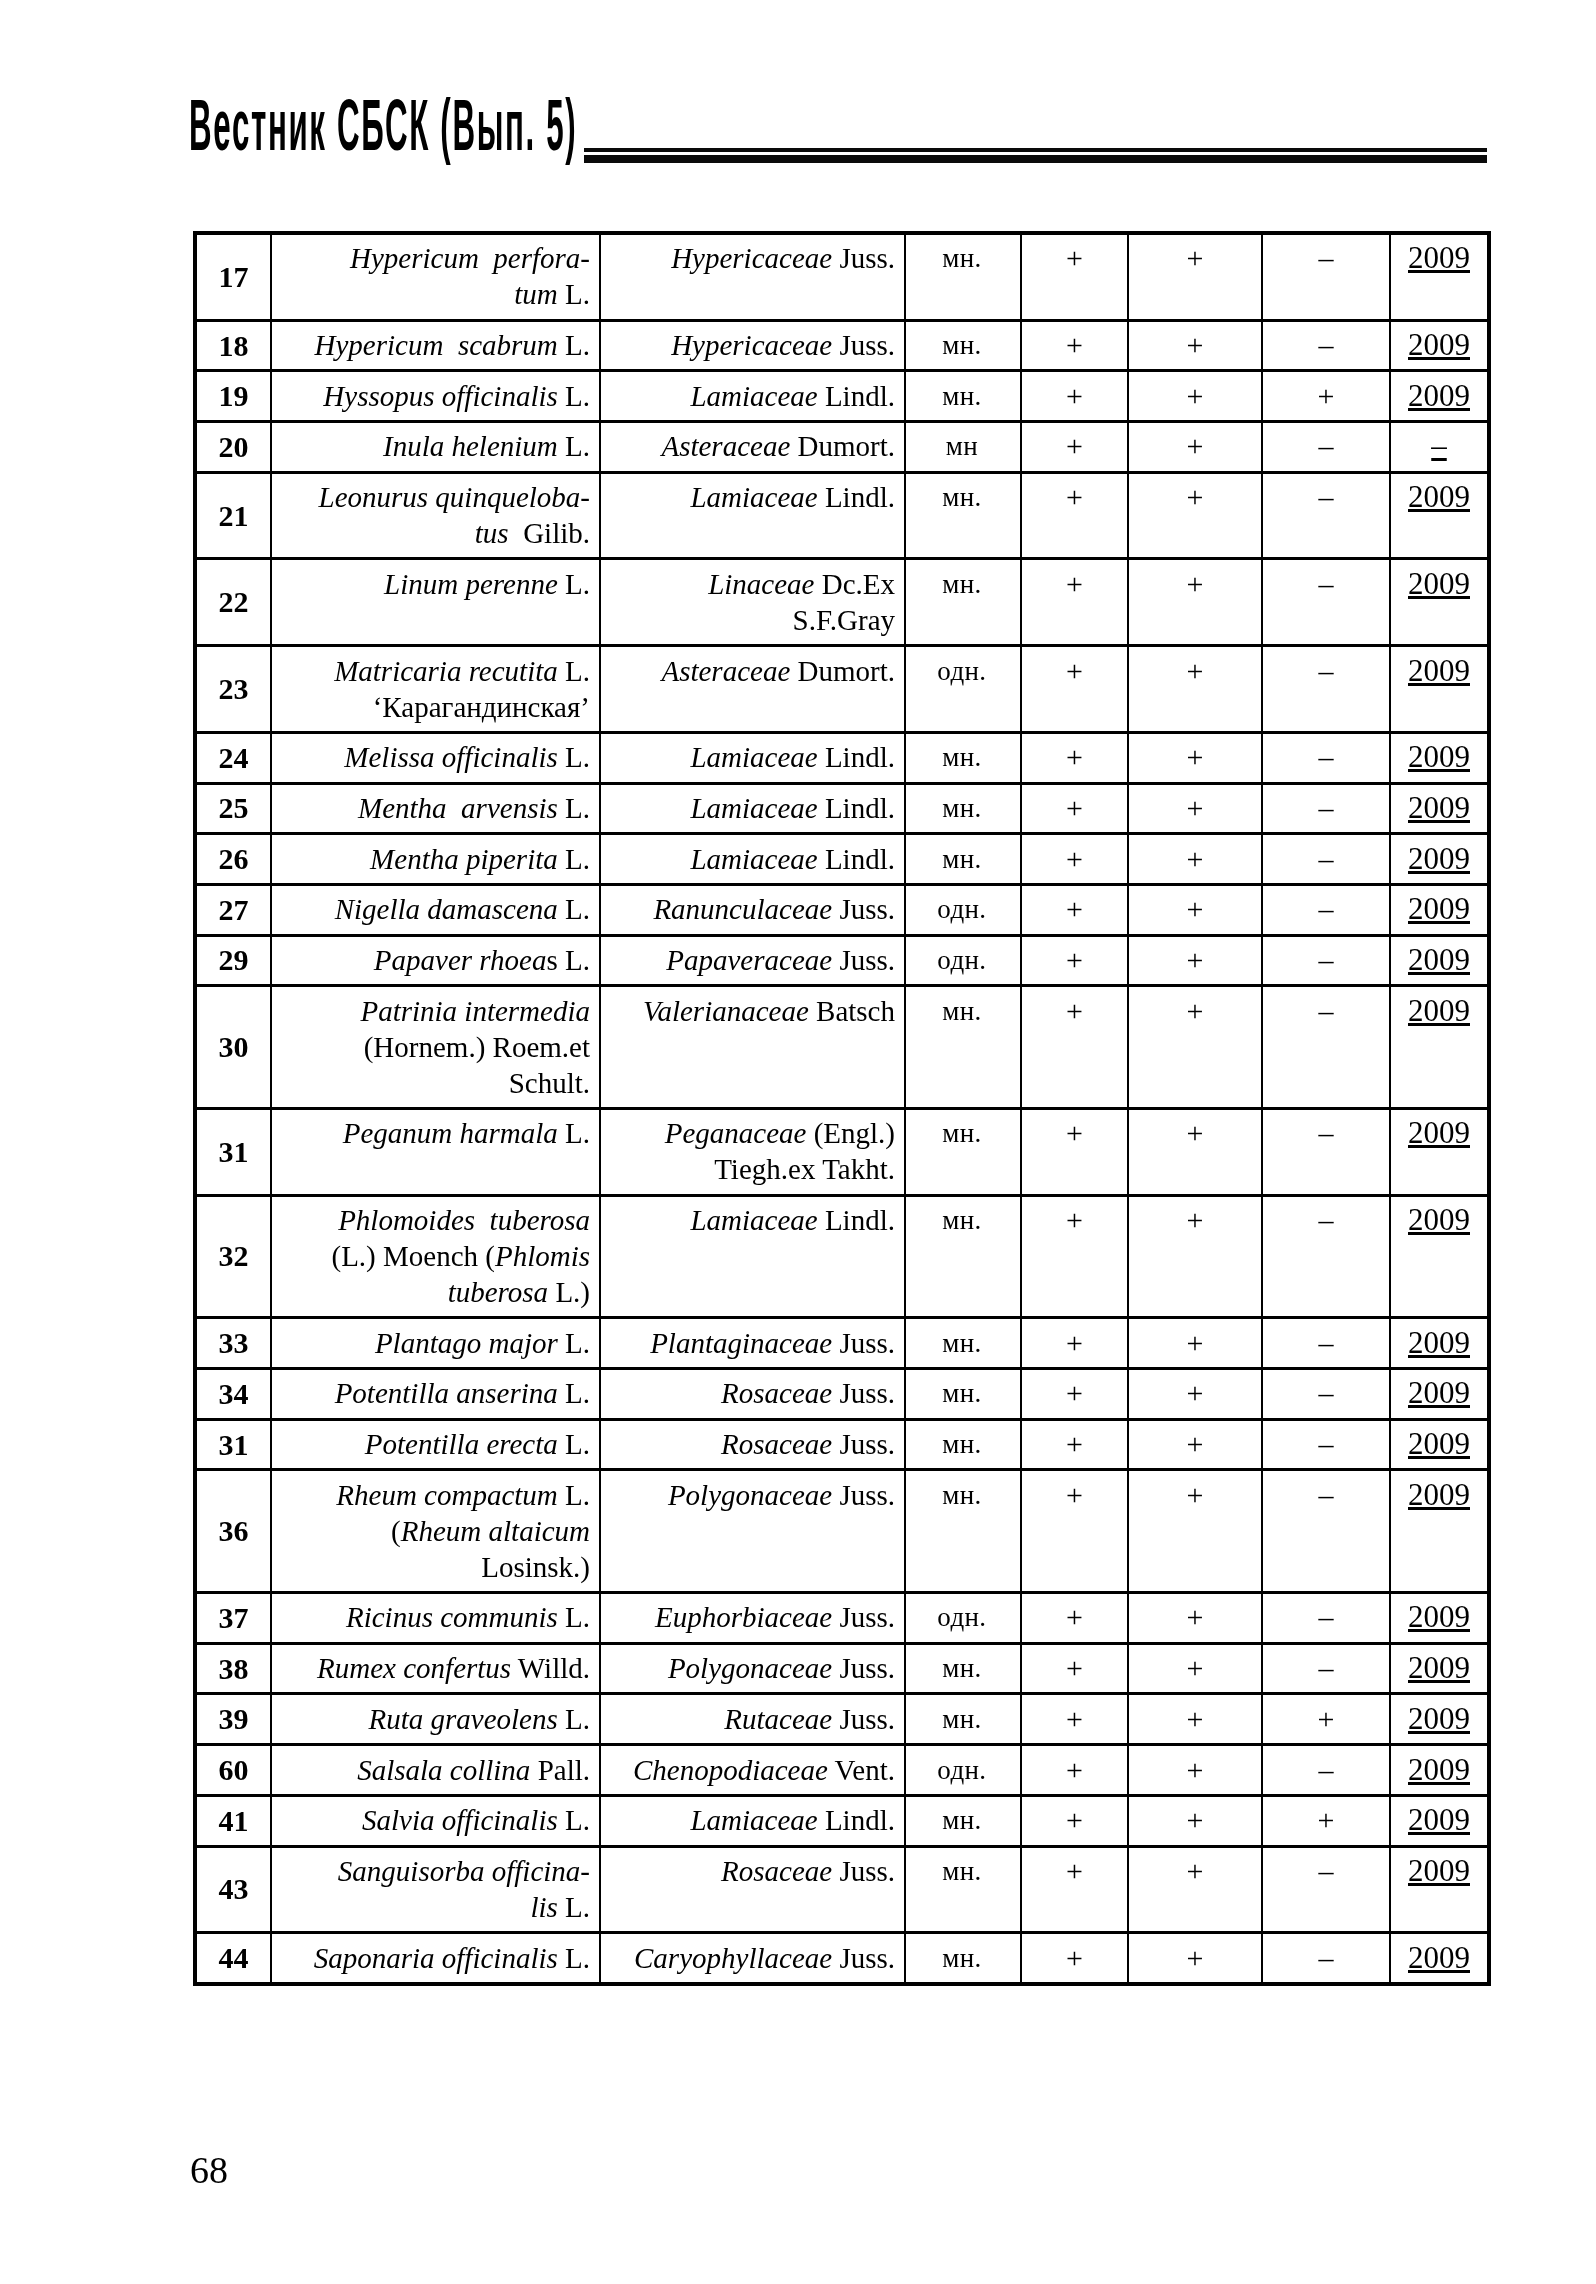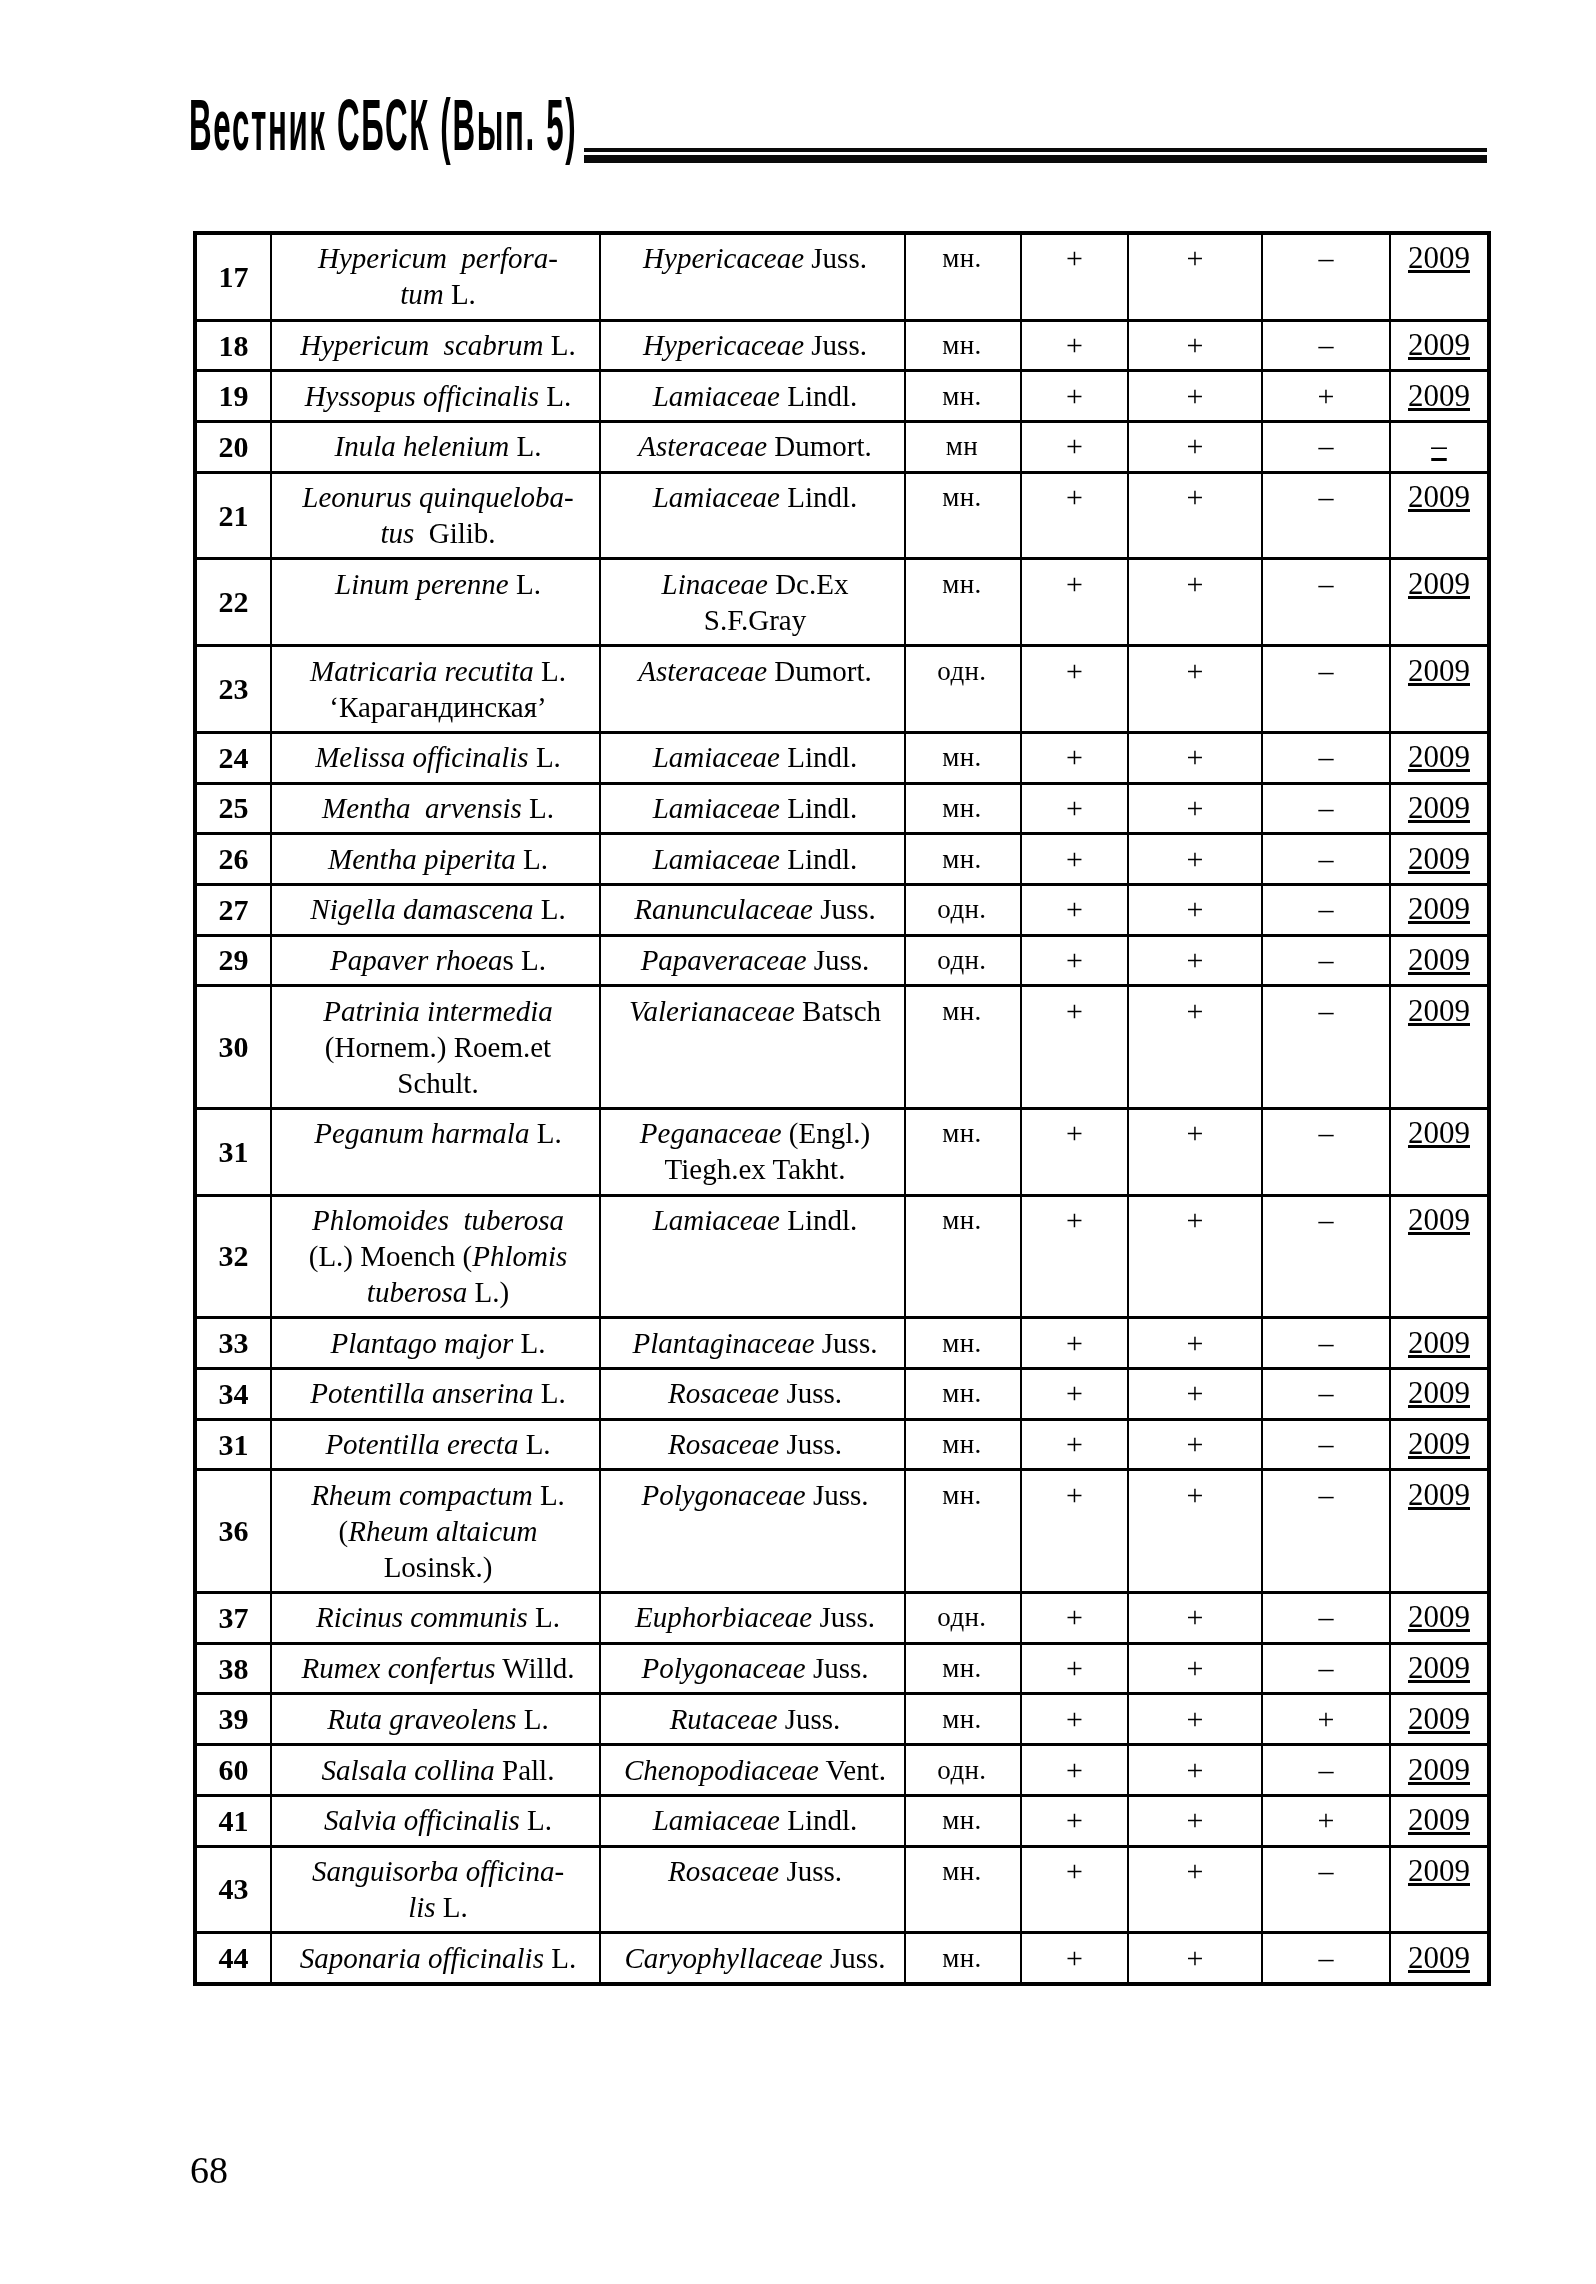--- a/index.html
+++ b/index.html
@@ -35,21 +35,21 @@
     font-size:29px;line-height:36px;
     vertical-align:top;
     padding:5.4px 9px 6.3px 10.7px;
     overflow:hidden;
   }
   td.c-num{
     text-align:center;vertical-align:middle;
     font-size:30px;padding:1.8px 1.8px;font-weight:bold;
   }
   td.c-species, td.c-family{
-    text-align:center;white-space:pre;padding-left:14px;
+    text-align:right;white-space:pre;padding-left:14px;
   }
   td.c-dur{
     text-align:center;font-size:27px;letter-spacing:0.4px;padding-left:1.8px;padding-right:4px;
   }
   td.c-mark{text-align:center;font-size:30px;padding-left:1.8px;padding-right:1.8px;}
   td.c-year{text-align:center;font-size:31px;padding-left:1.8px;padding-right:1.8px;text-decoration:underline;}
 
   
   .page-number{
     position:absolute;left:190px;top:2124px;

